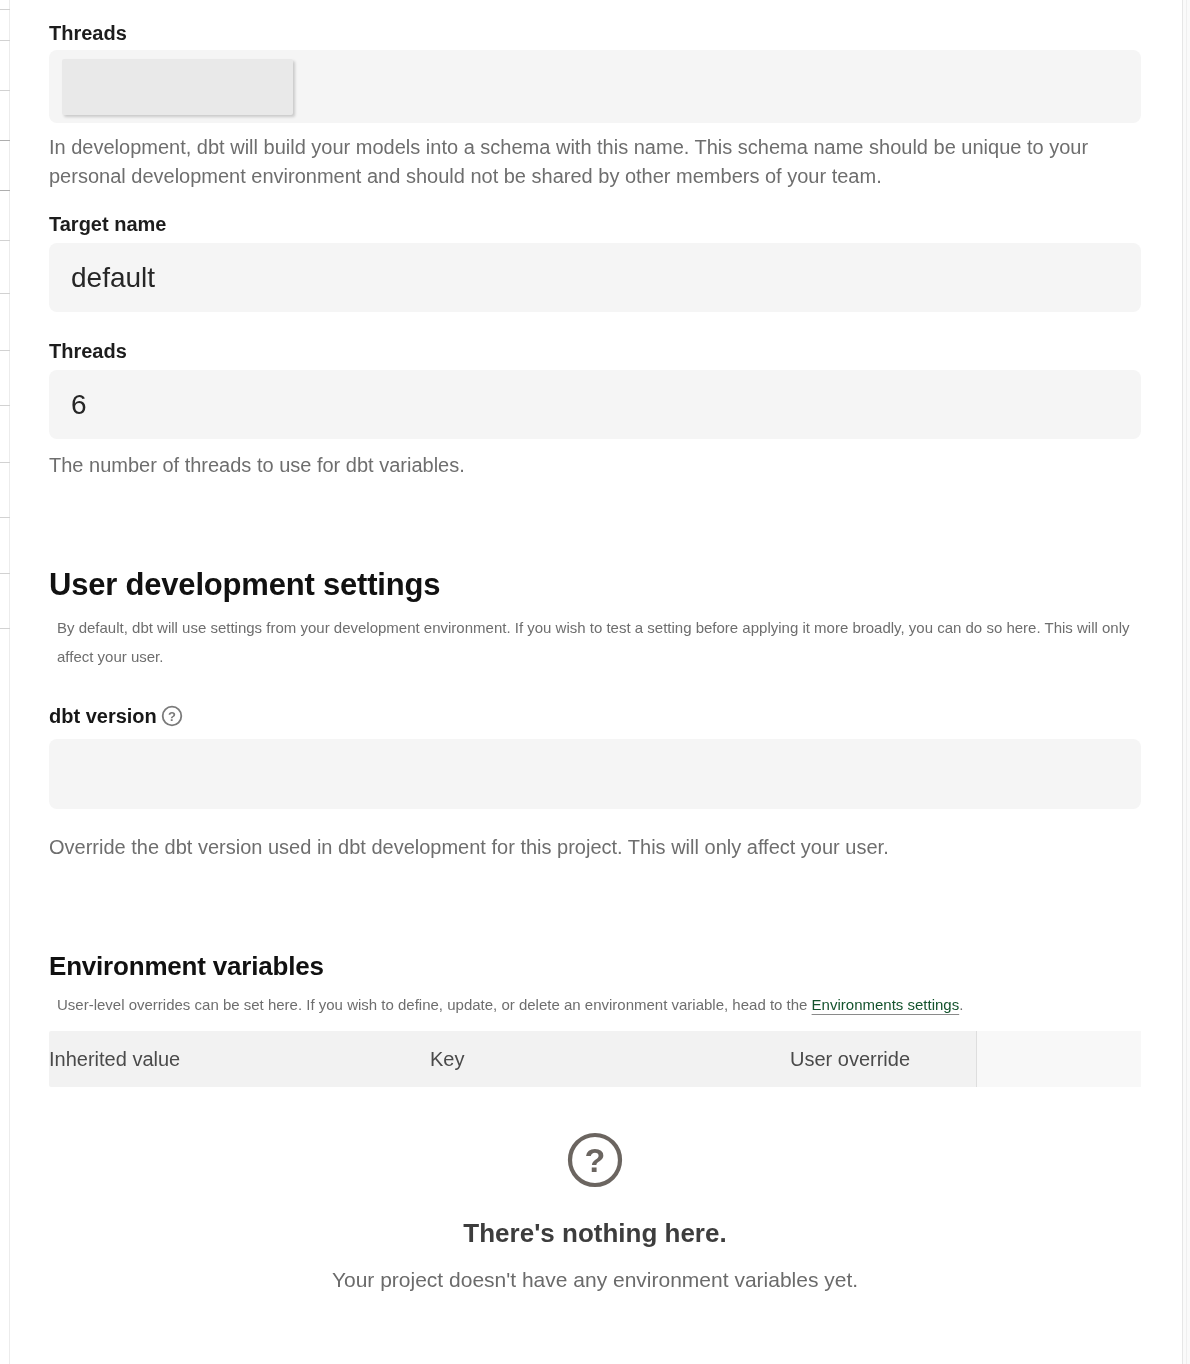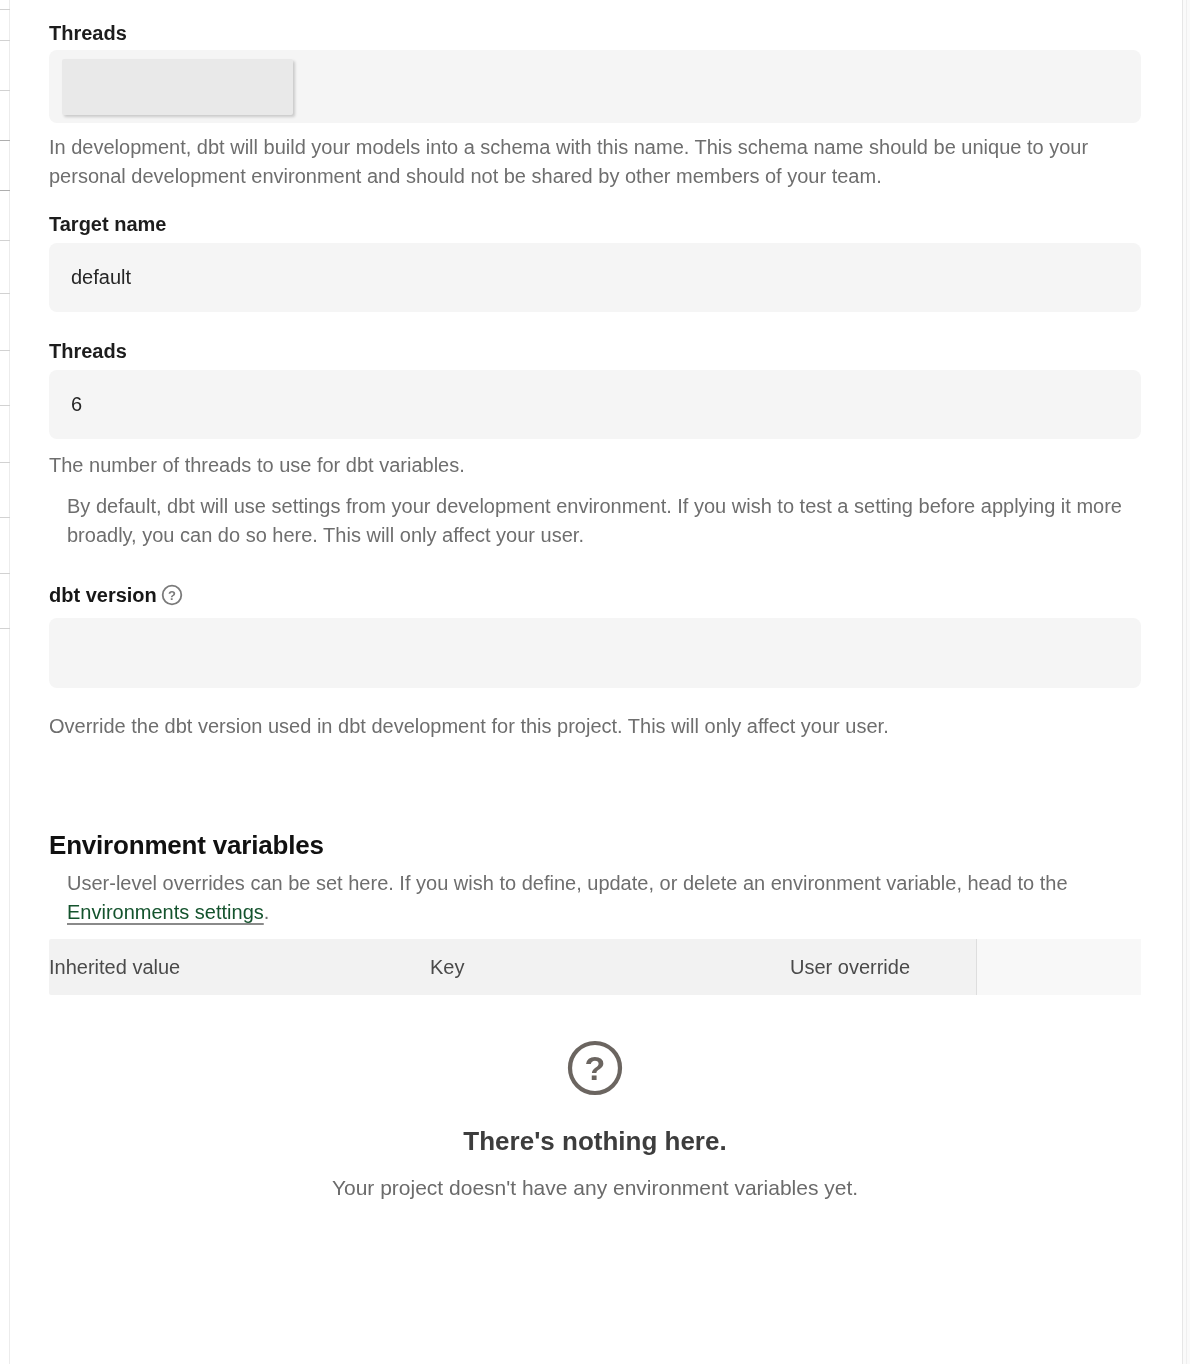--- a/index.html
+++ b/index.html
@@ -48,21 +48,21 @@
     font-weight: 600; color: #1d1d1d;
   }
   .bold-label { font-weight: 700; color: #171717; }
 
   .text-input {
     width: 100%; height: 69px;
     background: #f5f5f5;
     border: none; outline: none;
     border-radius: 8px;
     font-family: inherit;
-    font-size: 20px; color: #262626;
+    font-size: 28px; color: #262626;
     padding: 0 22px;
     margin-top: 6px;
     display: block;
   }
 
   .schema-input {
     position: relative;
     width: 100%; height: 73px;
     background: #f5f5f5;
     border-radius: 8px;
@@ -92,22 +92,22 @@
     font-weight: 700; color: #111111;
     letter-spacing: -0.2px;
   }
   h2.section-title {
     margin: 90px 0 0 0;
     font-size: 26px; line-height: 28px;
     font-weight: 700; color: #111111;
     letter-spacing: -0.2px;
   }
   .section-desc {
-    margin: 12px 0 0 18px;
-    font-size: 20px; line-height: 29px;
+    margin: 12px 0 0 8px;
+    font-size: 15px; line-height: 29px;
     color: #6e6e6e;
   }
 
   .label-row {
     margin-top: 32px;
     display: flex; align-items: center; gap: 4px;
   }
   .help-icon-svg { display: block; }
 
   .env-desc { margin-top: 10px; }
@@ -189,20 +189,21 @@
     <div class="field-label">Target name</div>
     <input type="text" class="text-input" value="default" style="">
   </div>
 
   <div class="mt26">
     <div class="field-label">Threads</div>
     <input type="text" class="text-input" value="6" style="">
     <p class="help-text mt12" style="margin-top:12px">The number of threads to use for dbt variables.</p>
   </div>
 
+  <h1 class="section-title">User development settings</h1>
   <p class="section-desc">By default, dbt will use settings from your development environment. If you wish to test a setting before applying it more broadly, you can do so here. This will only affect your user.</p>
 
   <div class="label-row">
     <span class="field-label bold-label">dbt version</span>
     <svg class="help-icon-svg" width="22" height="22" viewBox="0 0 22 22">
       <circle cx="11" cy="11" r="9.3" fill="none" stroke="#7a7a7a" stroke-width="1.8"></circle>
       <text x="11" y="15.5" text-anchor="middle" font-size="13" font-weight="600" fill="#7a7a7a">?</text>
     </svg>
   </div>
   <input type="text" class="text-input" style="height: 70px; margin-top: 10px;" value="">

